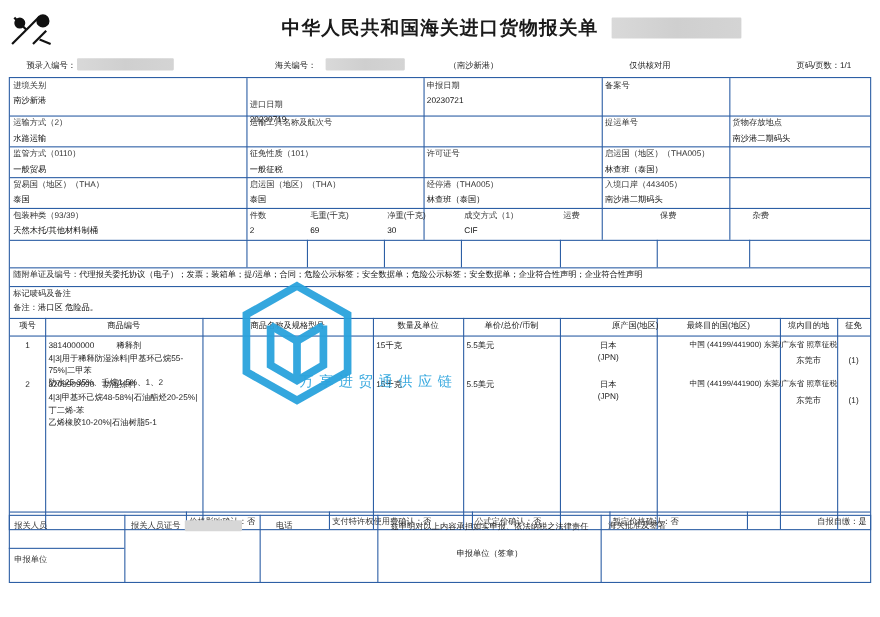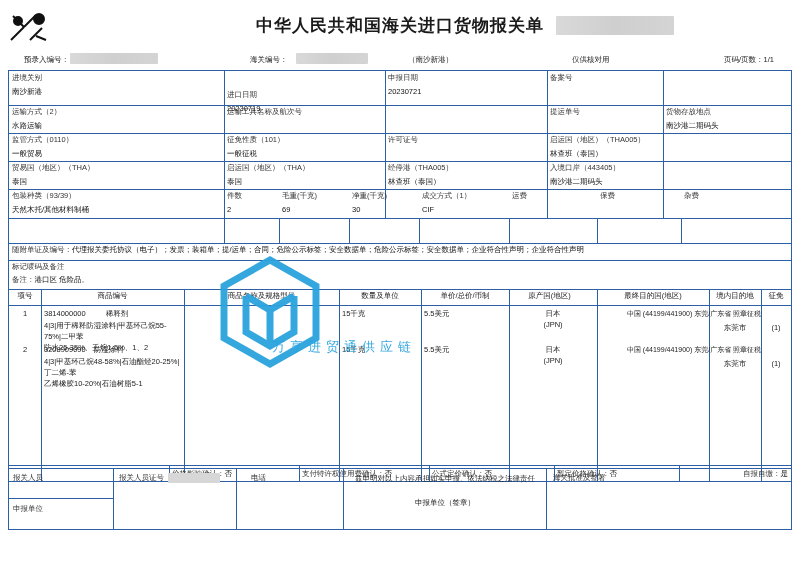--- a/index.html
+++ b/index.html
@@ -256,21 +256,21 @@
 
     <div class="cell pad" style="left:0;top:172px;width:782px;">
       <span class="lbl">随附单证及编号：</span><span class="val">代理报关委托协议（电子）；发票；装箱单；提/运单；合同；危险公示标签；安全数据单；危险公示标签；安全数据单；企业符合性声明；企业符合性声明</span>
     </div>
 
     <div class="cell pad center" style="left:0;top:218px;width:32px;">项号</div>
     <div class="cell pad center" style="left:32px;top:218px;width:143px;">商品编号</div>
     <div class="cell pad center" style="left:175px;top:218px;width:155px;">商品名称及规格型号</div>
     <div class="cell pad center" style="left:330px;top:218px;width:82px;">数量及单位</div>
     <div class="cell pad center" style="left:412px;top:218px;width:88px;">单价/总价/币制</div>
-    <div class="cell pad center" style="left:492px;top:218px;width:88px;padding-left:12px;">原产国(地区)</div>
+    <div class="cell pad center" style="left:520px;top:218px;width:88px;padding-left:12px;">原产国(地区)</div>
     <div class="cell pad center" style="left:588px;top:218px;width:112px;">最终目的国(地区)</div>
     <div class="cell pad center" style="left:700px;top:218px;width:52px;">境内目的地</div>
     <div class="cell pad center" style="left:752px;top:218px;width:30px;">征免</div>
 
     <div class="cell pad center" style="left:0;top:236px;width:32px;">1</div>
     <div class="cell pad" style="left:32px;top:236px;width:143px;">
       <span>3814000000</span>
       <span style="margin-left:18px;">稀释剂</span>
       <div style="margin-top:1px;">4|3|用于稀释防湿涂料|甲基环己烷55-75%|二甲苯</div>
       <div>防水25-35%、壬烷1-5%、1、2</div>

